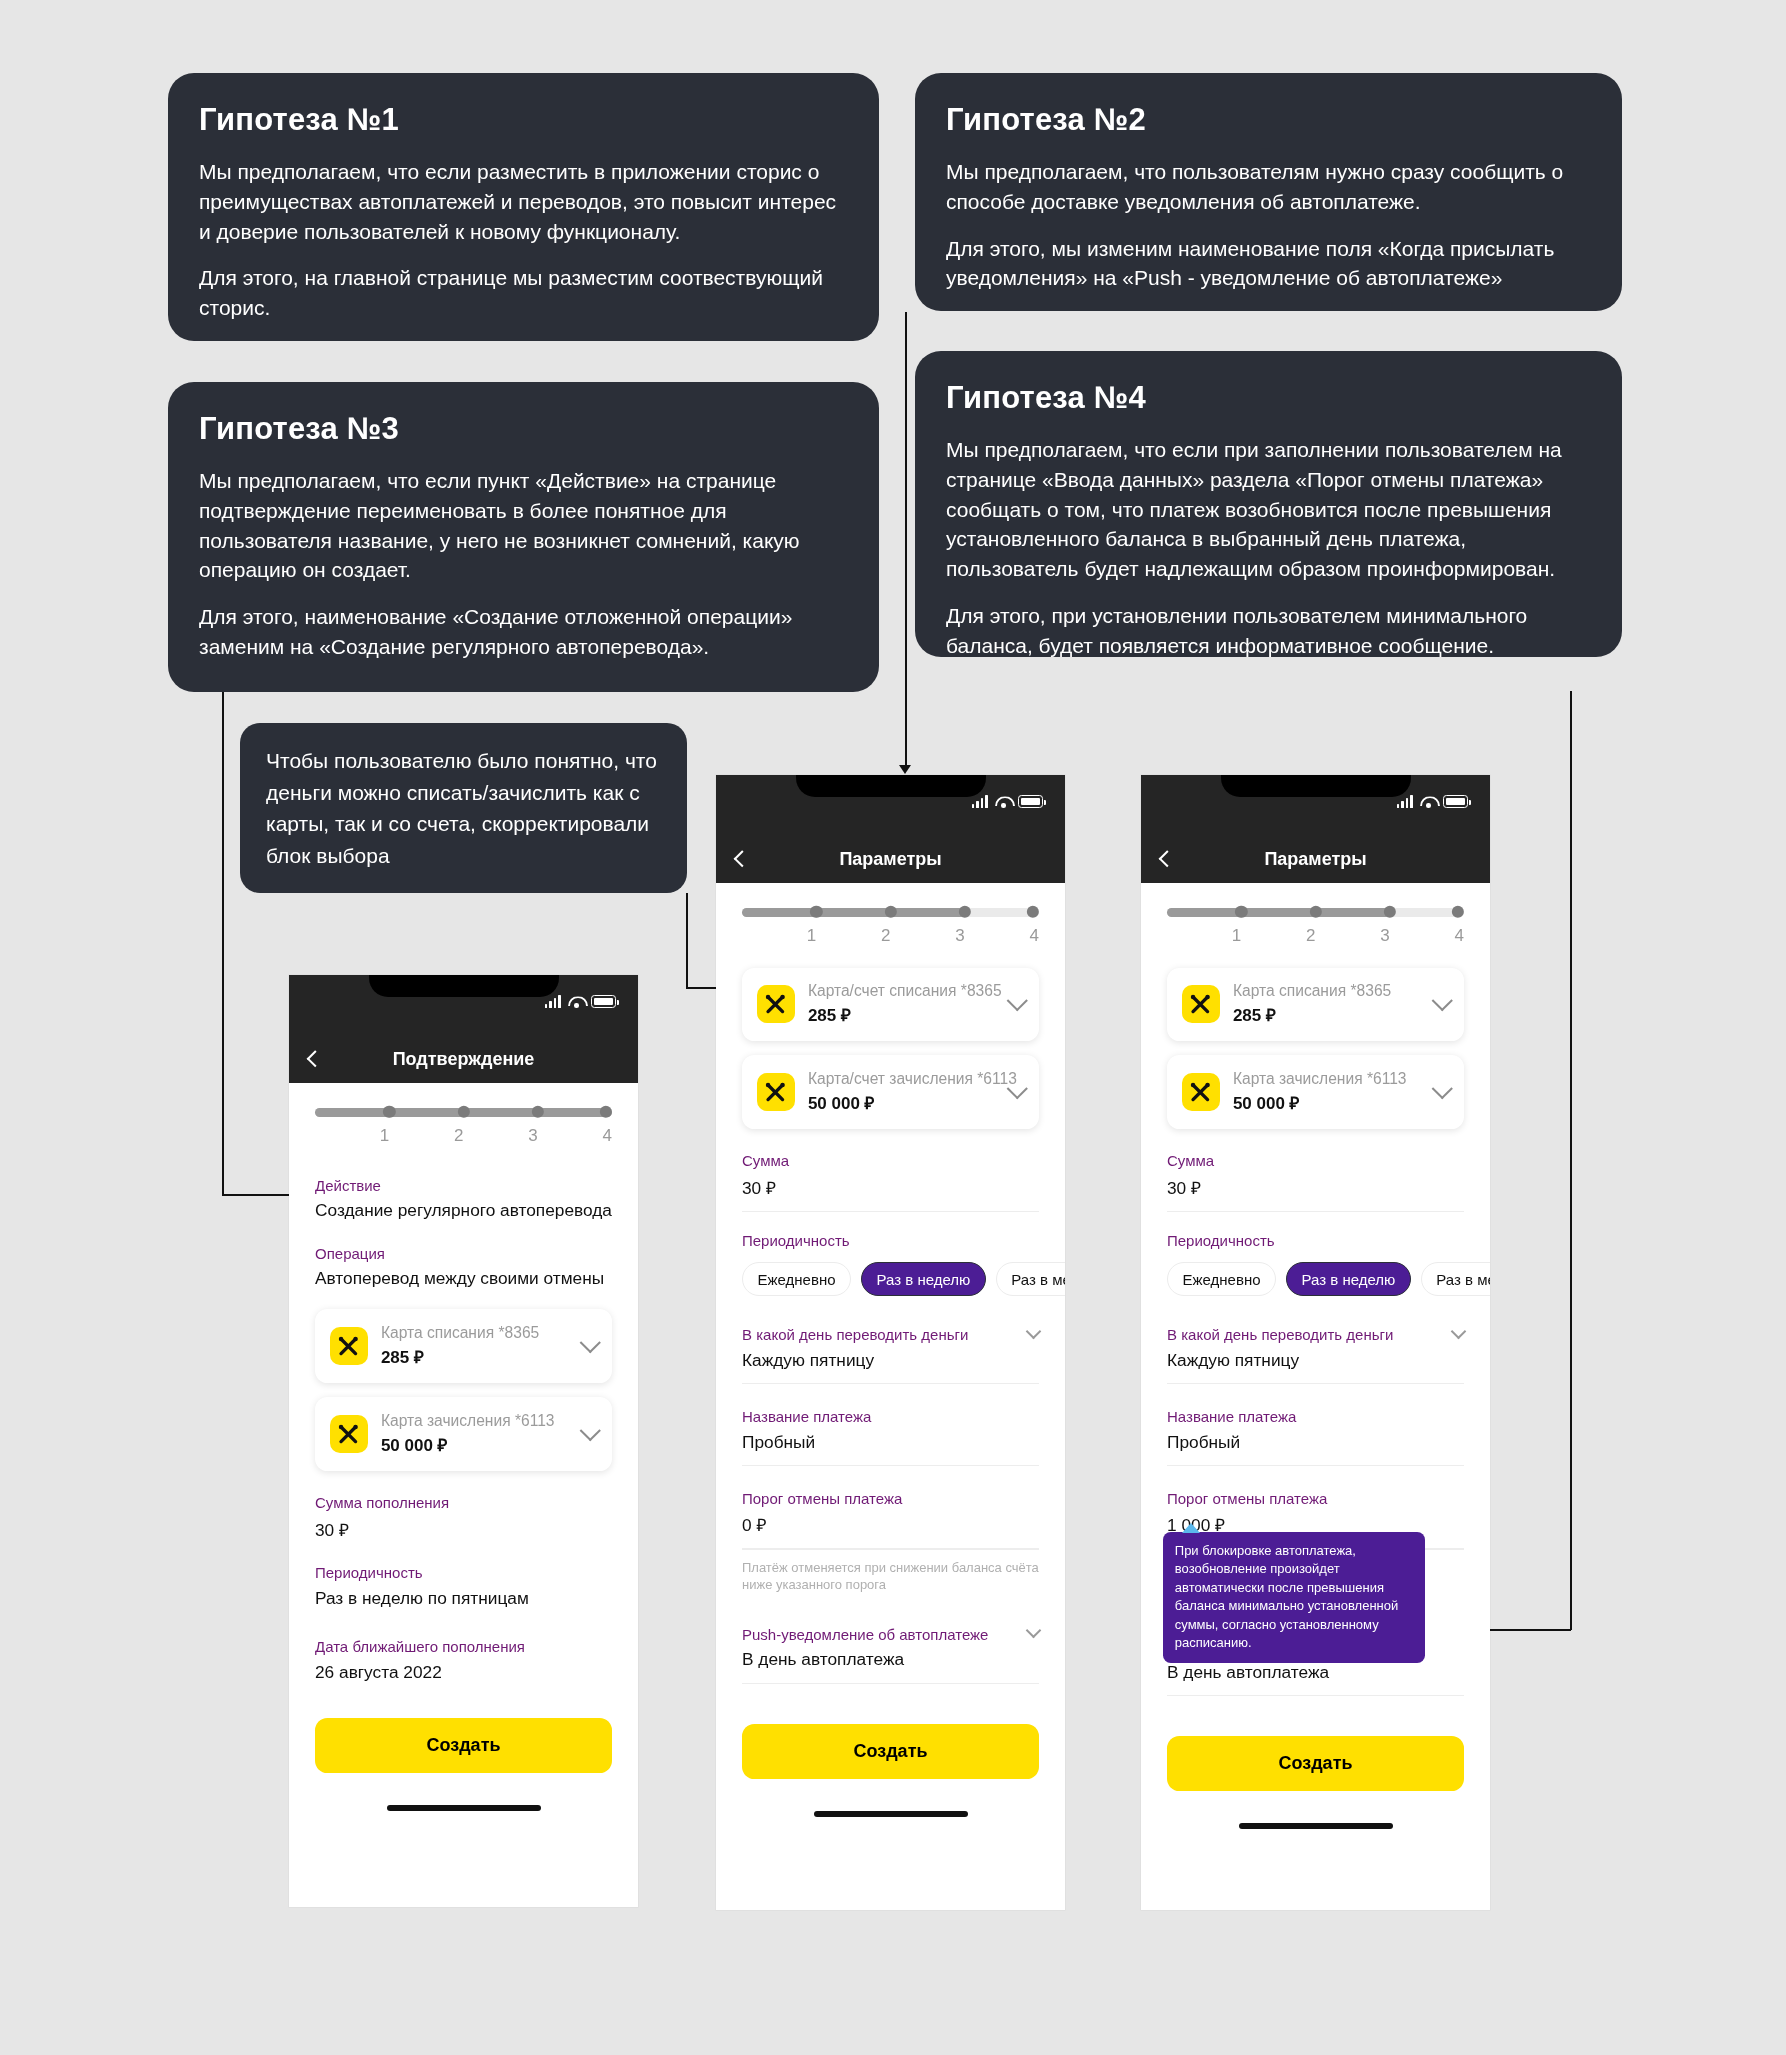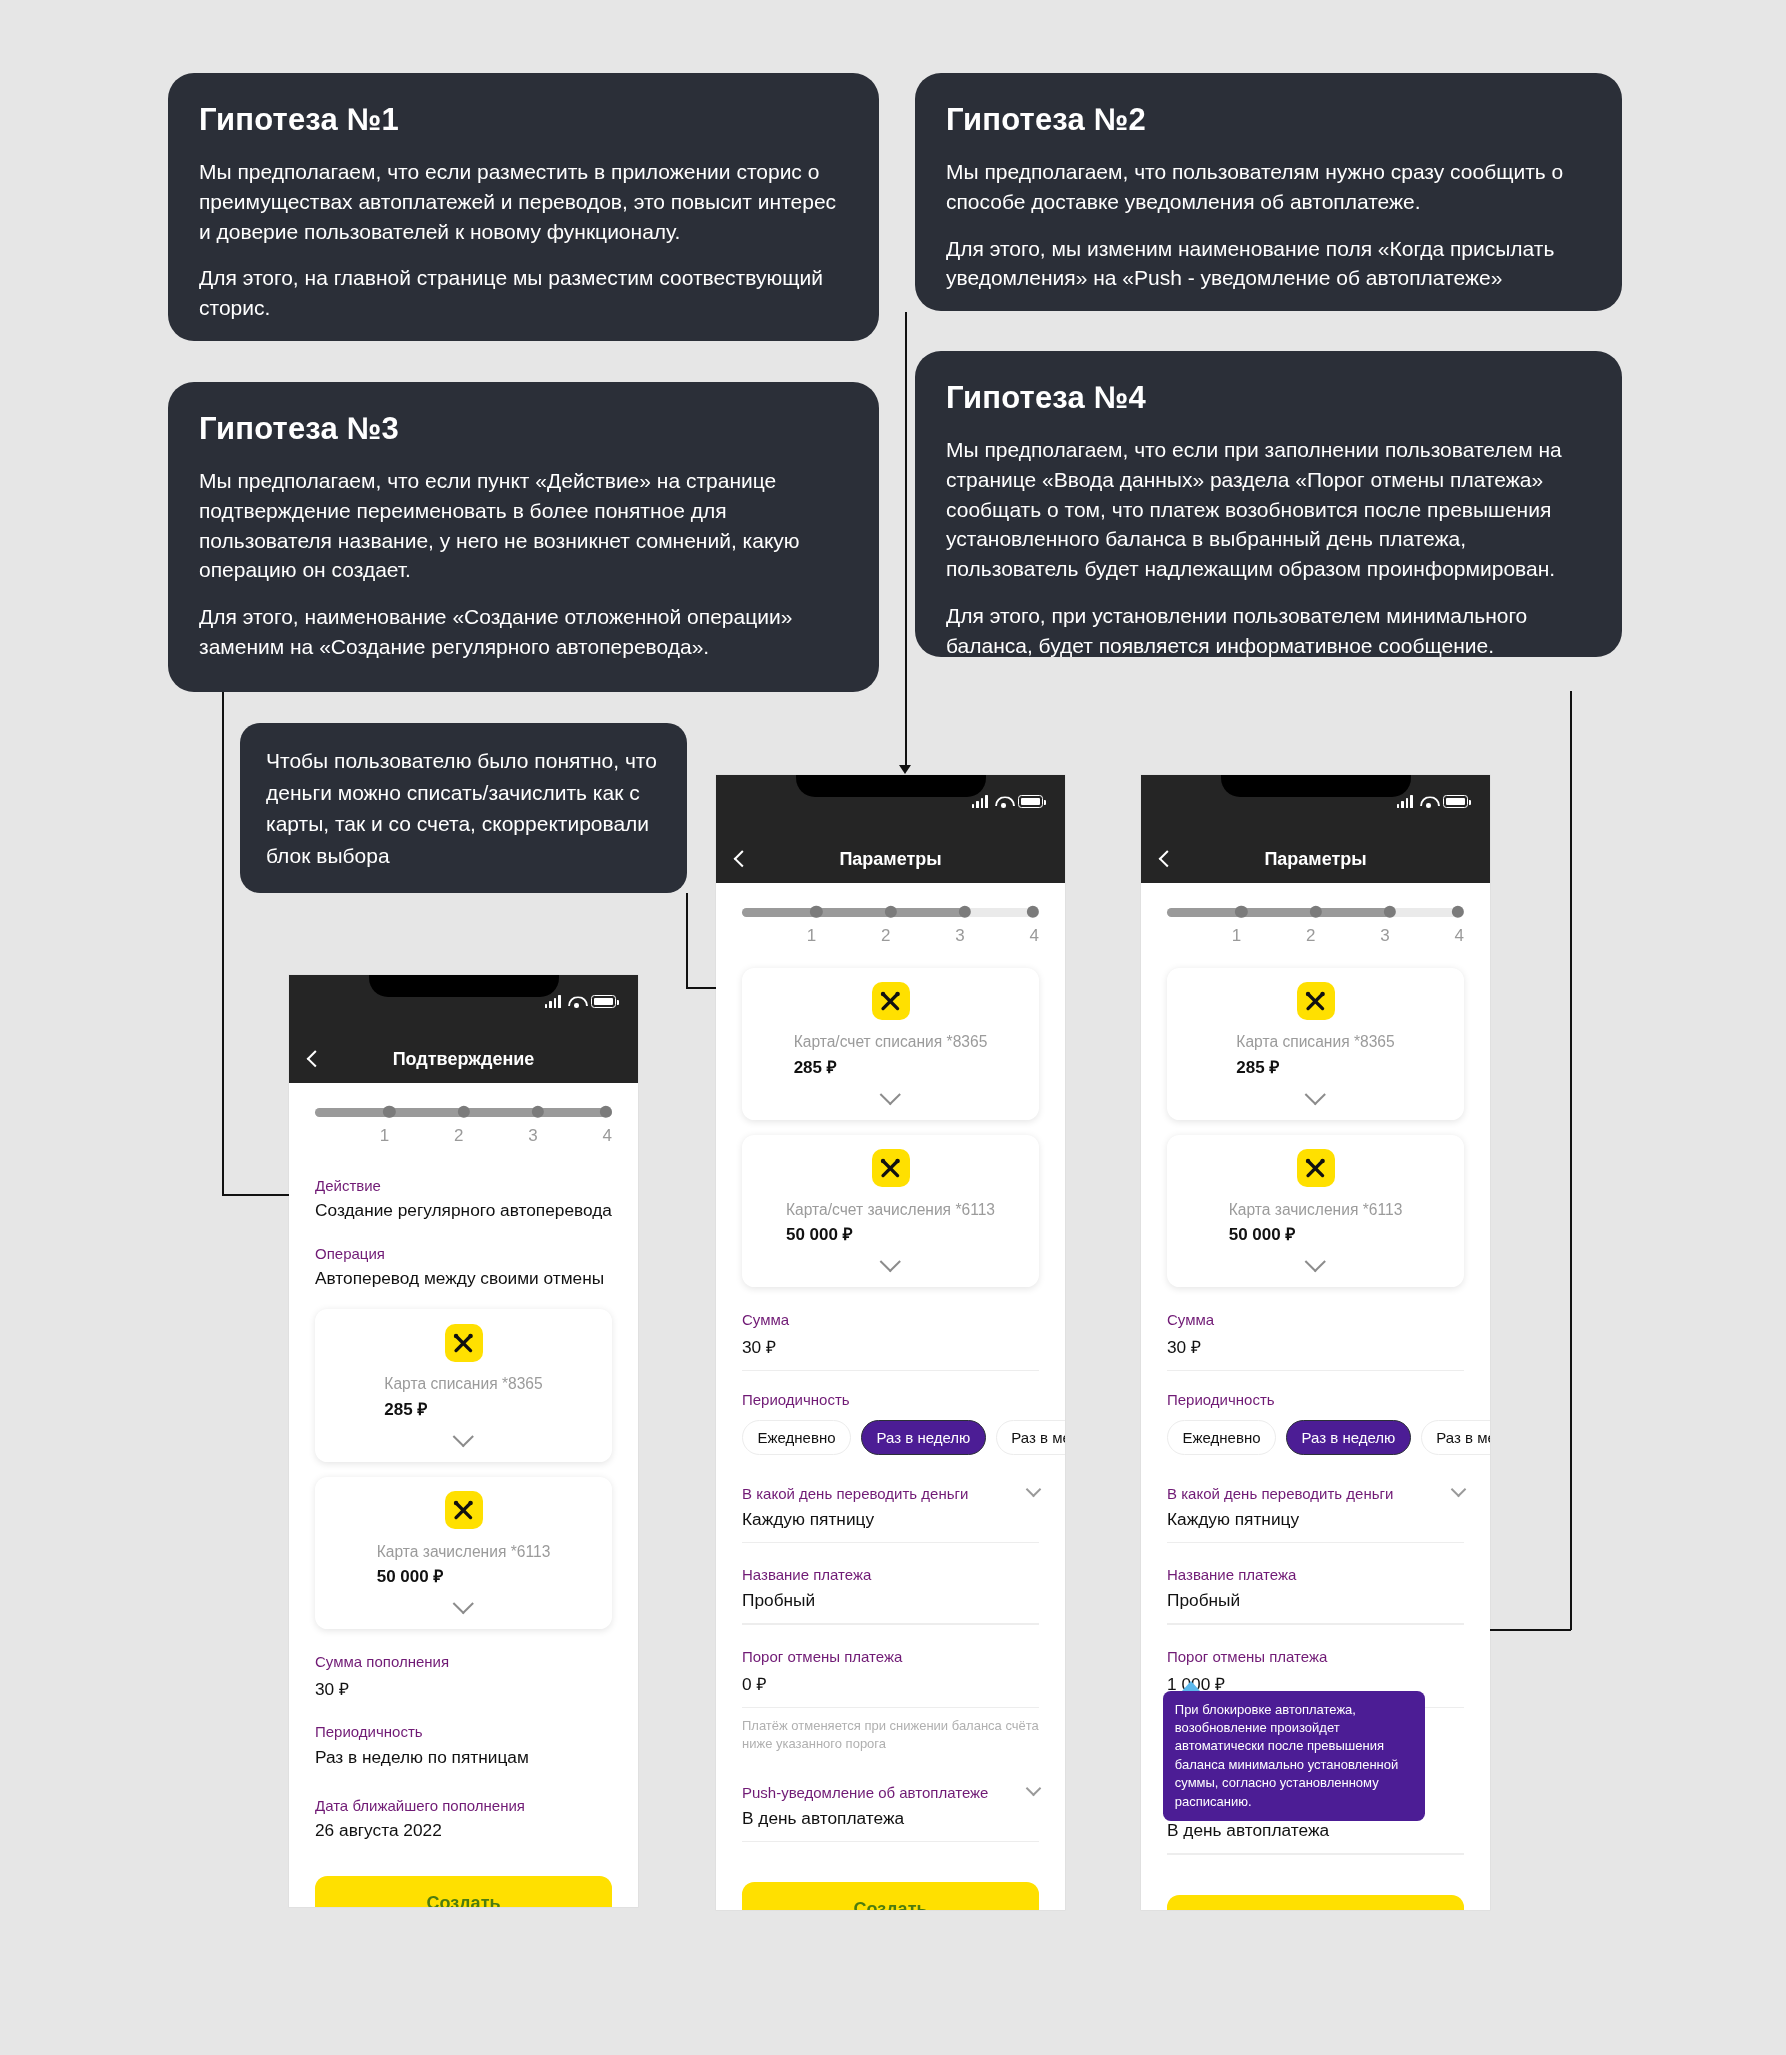--- a/index.html
+++ b/index.html
@@ -115,21 +115,20 @@
   .steplabels { display:flex; margin-top:9px; }
   .steplabels span { flex:1; text-align:right; font-size:17px; color:#9a9a9a; }
 
   
   .card {
     background:#fff; border-radius:12.3px;
     box-shadow:0 1.7px 7.8px rgba(0,0,0,.10);
     padding:14.5px 14.5px;
     display:flex; align-items:center; gap:13.4px;
     position:relative;
-    flex-direction:column;
   }
   .card + .card { margin-top:14.5px; }
   .cardlogo {
     width:38px;height:38px;border-radius:10px;background:#FFE000;
     display:flex;align-items:center;justify-content:center;
     flex:0 0 auto;
   }
   .cardlogo svg { width:24.6px;height:24.6px; display:block; }
   .cardbody { flex:1 1 auto; min-width:0; }
   .cardlabel { font-size:15.6px; color:#9b9b9b; white-space:nowrap; }
@@ -161,21 +160,21 @@
     padding:7.8px 14.5px; font-size:15px; color:#111;
     background:#fff; white-space:nowrap;
   }
   .chip.on { background:#4c1d95; color:#fff; border-color:#2b2f38;text-align:right; }
 
   
   .cta {
     margin:17px 26px;
     background:#FFE000; border-radius:12.3px;
     height:55px; display:flex; align-items:center; justify-content:center;
-    font-size:18px; font-weight:700; color:#4d7c0f;
+    font-size:18px; font-weight:700; color:#000000;
   }
   .homebar {
     width:154px;height:6.1px;border-radius:3.4px;background:#111;
     margin:32px auto 0;
   }
 
   
   .tooltip {
     position:absolute;
     background:#4c1d95; color:#fff;

